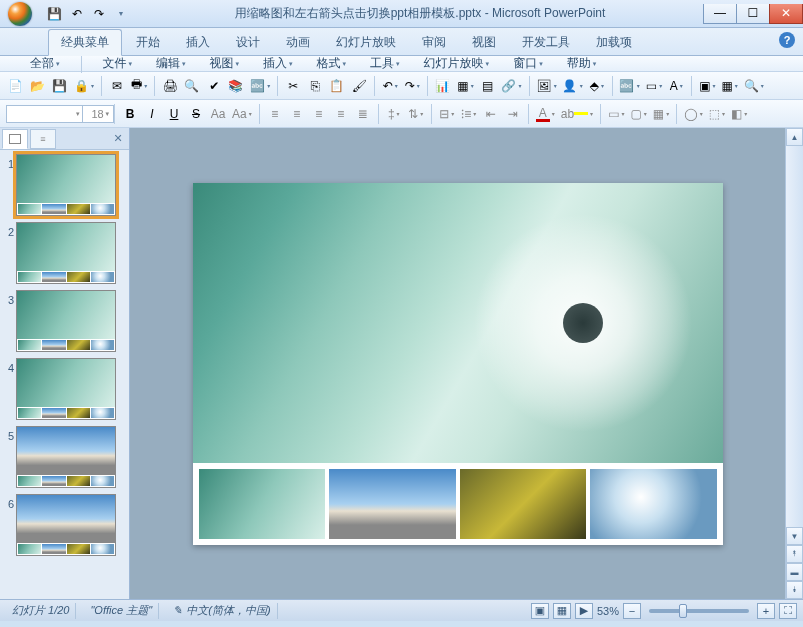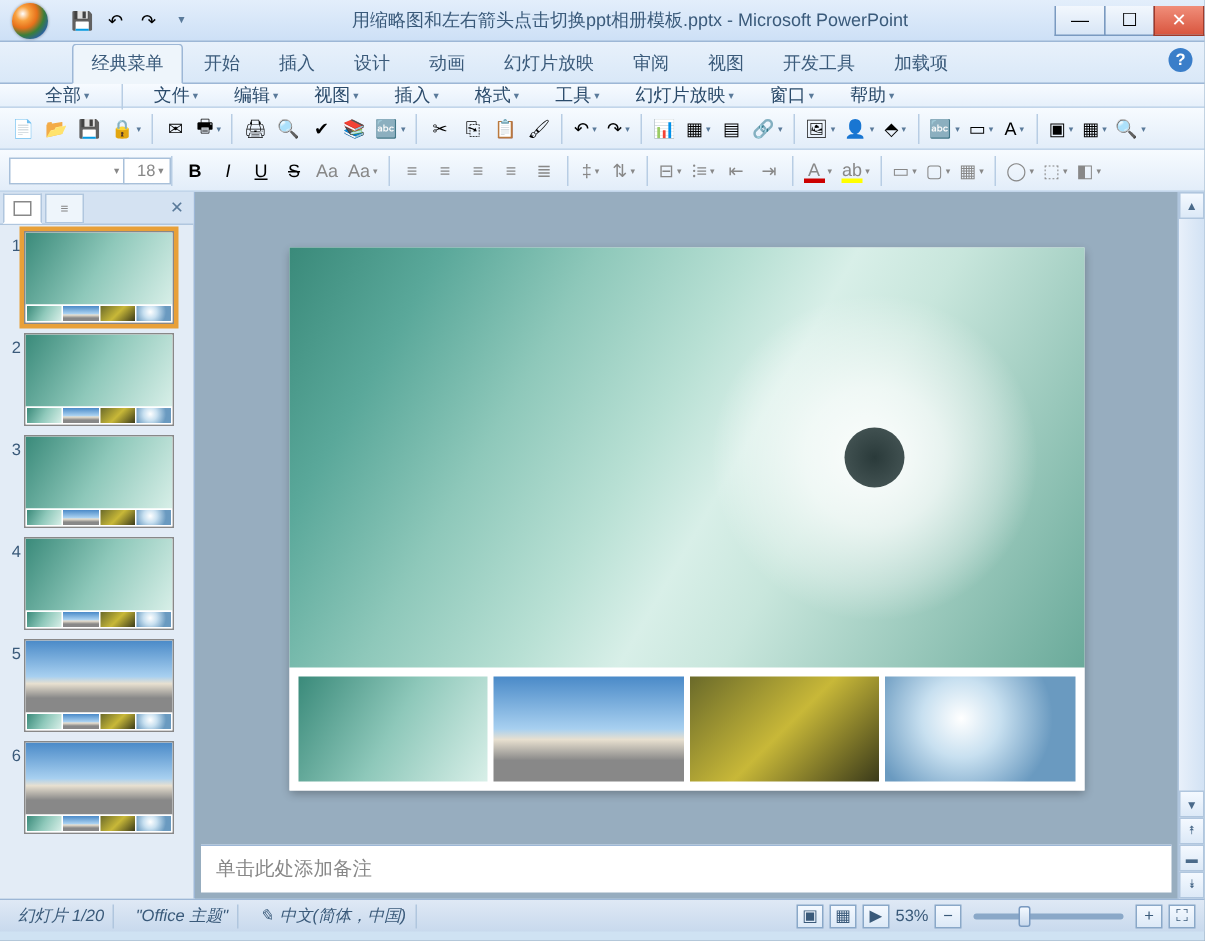--- a/index.html
+++ b/index.html
@@ -272,21 +272,21 @@
     </div>
   <div class="tsep"></div>
   <div class="tbtn">
       <span style="display:flex;flex-direction:column;align-items:center">
         <span style="color:#888">A</span>
         <span class="colorbar" style="background:#c00"></span>
       </span>
       <span class="dd">▾</span>
     </div>
   <div class="tbtn">
-      <span style="display:flex;flex-direction:column;align-items:flex-end">
+      <span style="display:flex;flex-direction:row;align-items:center">
         <span style="color:#888">ab</span>
         <span class="colorbar" style="background:#ff0"></span>
       </span>
       <span class="dd">▾</span>
     </div>
   <div class="tsep"></div>
   <div class="tbtn">
       <span>▭</span>
       <span class="dd">▾</span>
     </div>
@@ -412,21 +412,20 @@
             </div>
           </div>
           <div class="slide-strip">
             <div class="strip-img teal-grad"></div>
             <div class="strip-img sky-grad"></div>
             <div class="strip-img yellow-grad"></div>
             <div class="strip-img water-grad"></div>
           </div>
         </div>
       </div>
-      <div class="notes">单击此处添加备注</div>
     </div>
     <div class="ws-vscroll">
       <div class="sbtn">▲</div>
       <div class="sthumb"></div>
       <div class="sbtn">▼</div>
       <div class="sbtn">⯭</div>
       <div class="sbtn">▬</div>
       <div class="sbtn">⯯</div>
     </div>
   </div>

